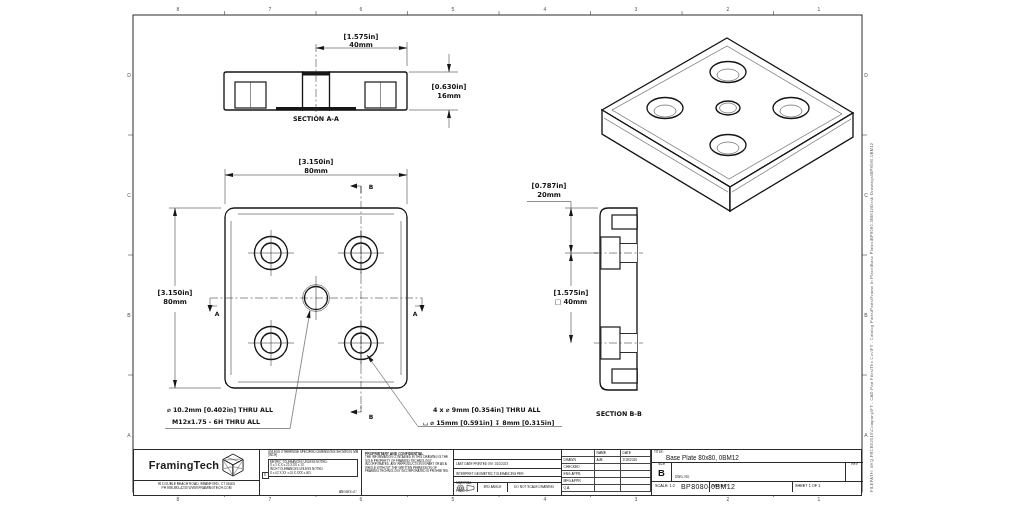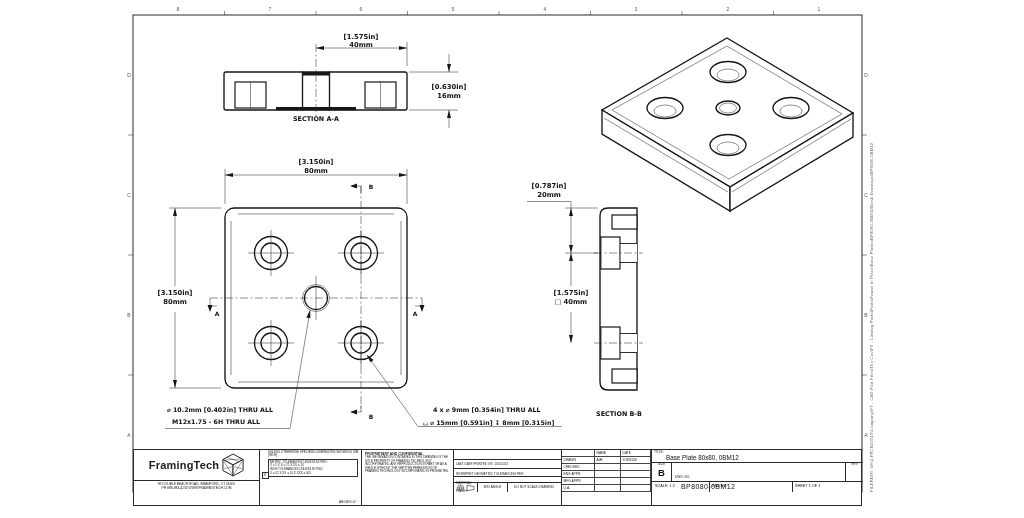--- a/index.html
+++ b/index.html
@@ -10,21 +10,21 @@
   .sl{font-family:"DejaVu Sans",sans-serif;font-size:6.4px;font-weight:bold;fill:#111;text-anchor:middle;}
   .cf{font-family:"DejaVu Sans",sans-serif;font-size:6px;font-weight:bold;fill:#111;text-anchor:middle;}
   .zn{font-family:"Liberation Sans",sans-serif;font-size:5px;fill:#555;text-anchor:middle;}
   .bold{stroke:#161616;stroke-width:1.35;fill:none;stroke-linecap:round;}
   .med{stroke:#161616;stroke-width:0.9;fill:none;}
   .thin{stroke:#333;stroke-width:0.55;fill:none;}
   .cl{stroke:#333;stroke-width:0.55;fill:none;stroke-dasharray:8 2.5 2 2.5;}
   .wf{fill:#fff;}
   .ah{fill:#161616;stroke:none;}
   
-  .tb{position:absolute;left:133px;top:449px;width:729px;height:57px;border:1px solid #2a2a2a;box-sizing:border-box;background:#fff;font-family:"Liberation Sans",sans-serif;}
+  .tb{position:absolute;left:133px;top:449px;width:729px;height:47px;border:1px solid #2a2a2a;box-sizing:border-box;background:#fff;font-family:"Liberation Sans",sans-serif;}
   .tb .cell{position:absolute;top:0;height:100%;box-sizing:border-box;border-left:1px solid #2a2a2a;}
   .lbl{font-size:3.2px;color:#222;line-height:1.1;}
   .tiny{font-size:3.1px;color:#222;line-height:1.12;}
   .logo-row{height:30px;border-bottom:1px solid #2a2a2a;display:flex;align-items:center;justify-content:center;gap:3px;}
   .logo-text{font-size:11px;font-weight:bold;letter-spacing:0.2px;color:#1c1c1c;}
   .addr{text-align:center;font-size:3.3px;color:#222;line-height:1.25;margin-top:1px;}
   .tol-head{font-size:3px;color:#222;line-height:1.05;padding:1px 2px 0 8px;}
   .tol-box{position:absolute;left:8px;right:3px;top:9px;border:0.5px solid #333;font-size:3px;color:#222;line-height:1.25;padding:0.5px 1px;}
   .tol-x{position:absolute;left:1.5px;top:22px;width:5px;height:5px;border:0.5px solid #333;font-size:3.6px;text-align:center;line-height:5px;color:#222;}
   .tol-ang{position:absolute;right:4px;bottom:1px;font-size:3.1px;color:#222;}

